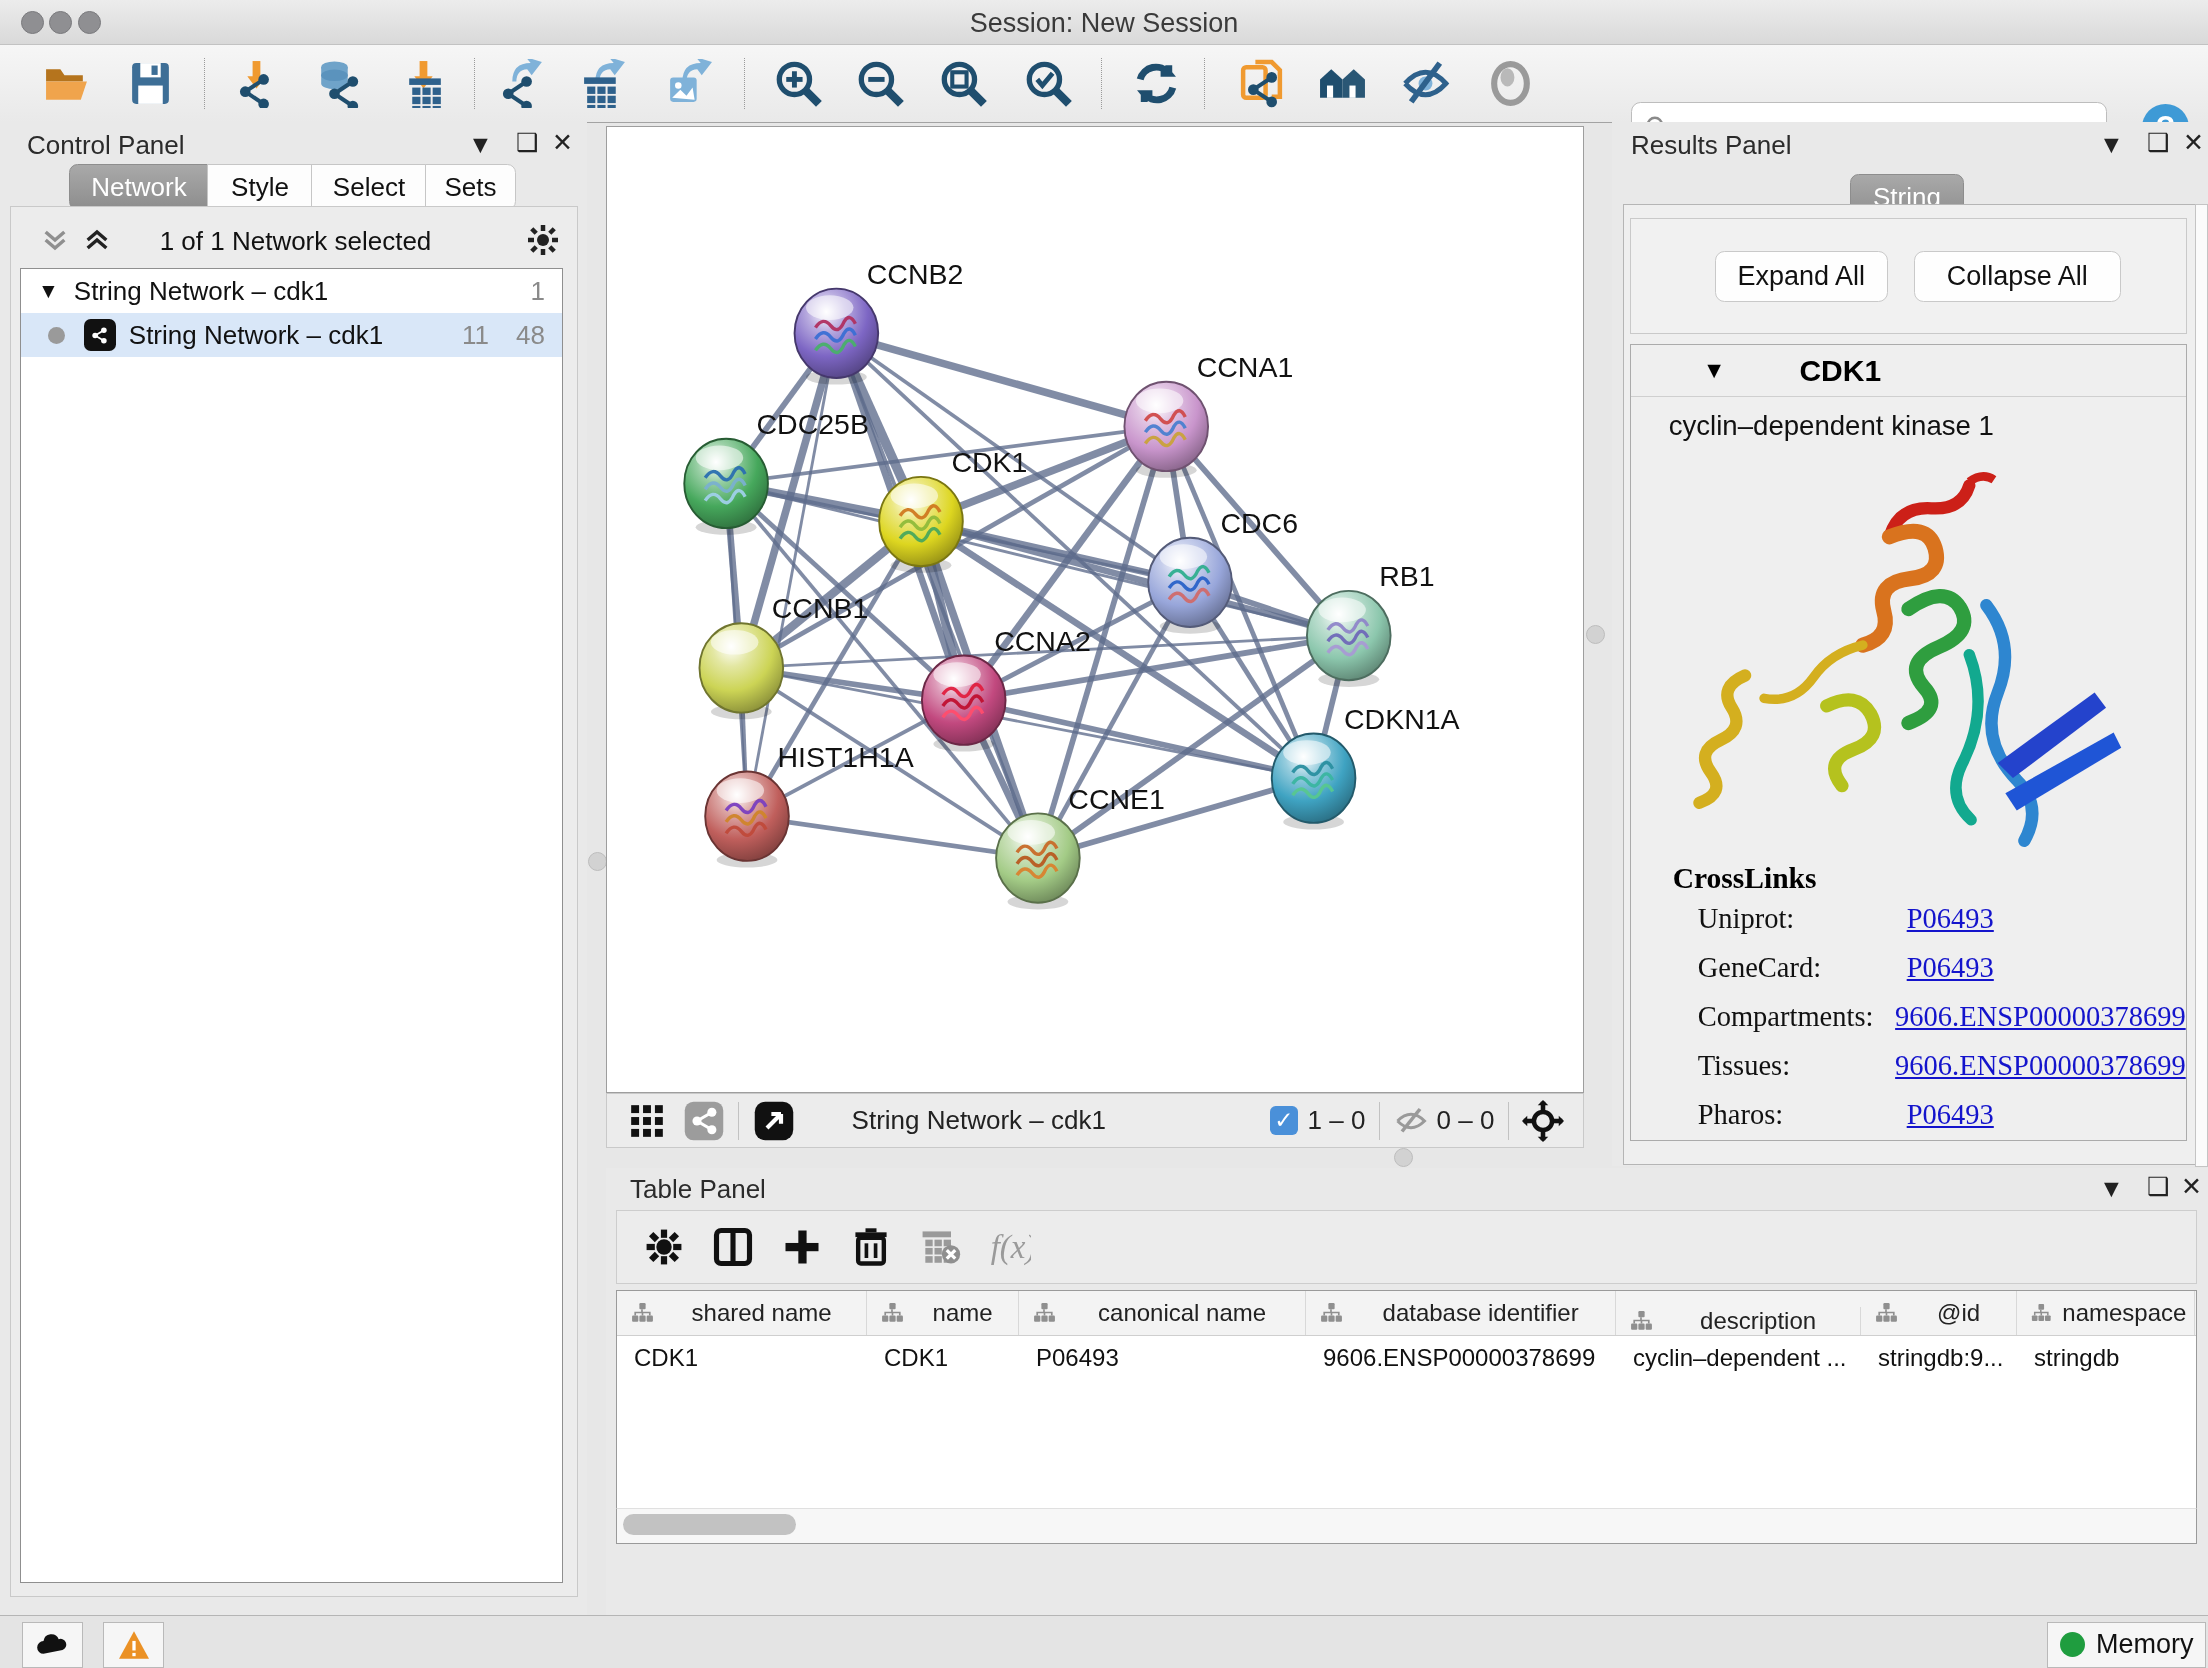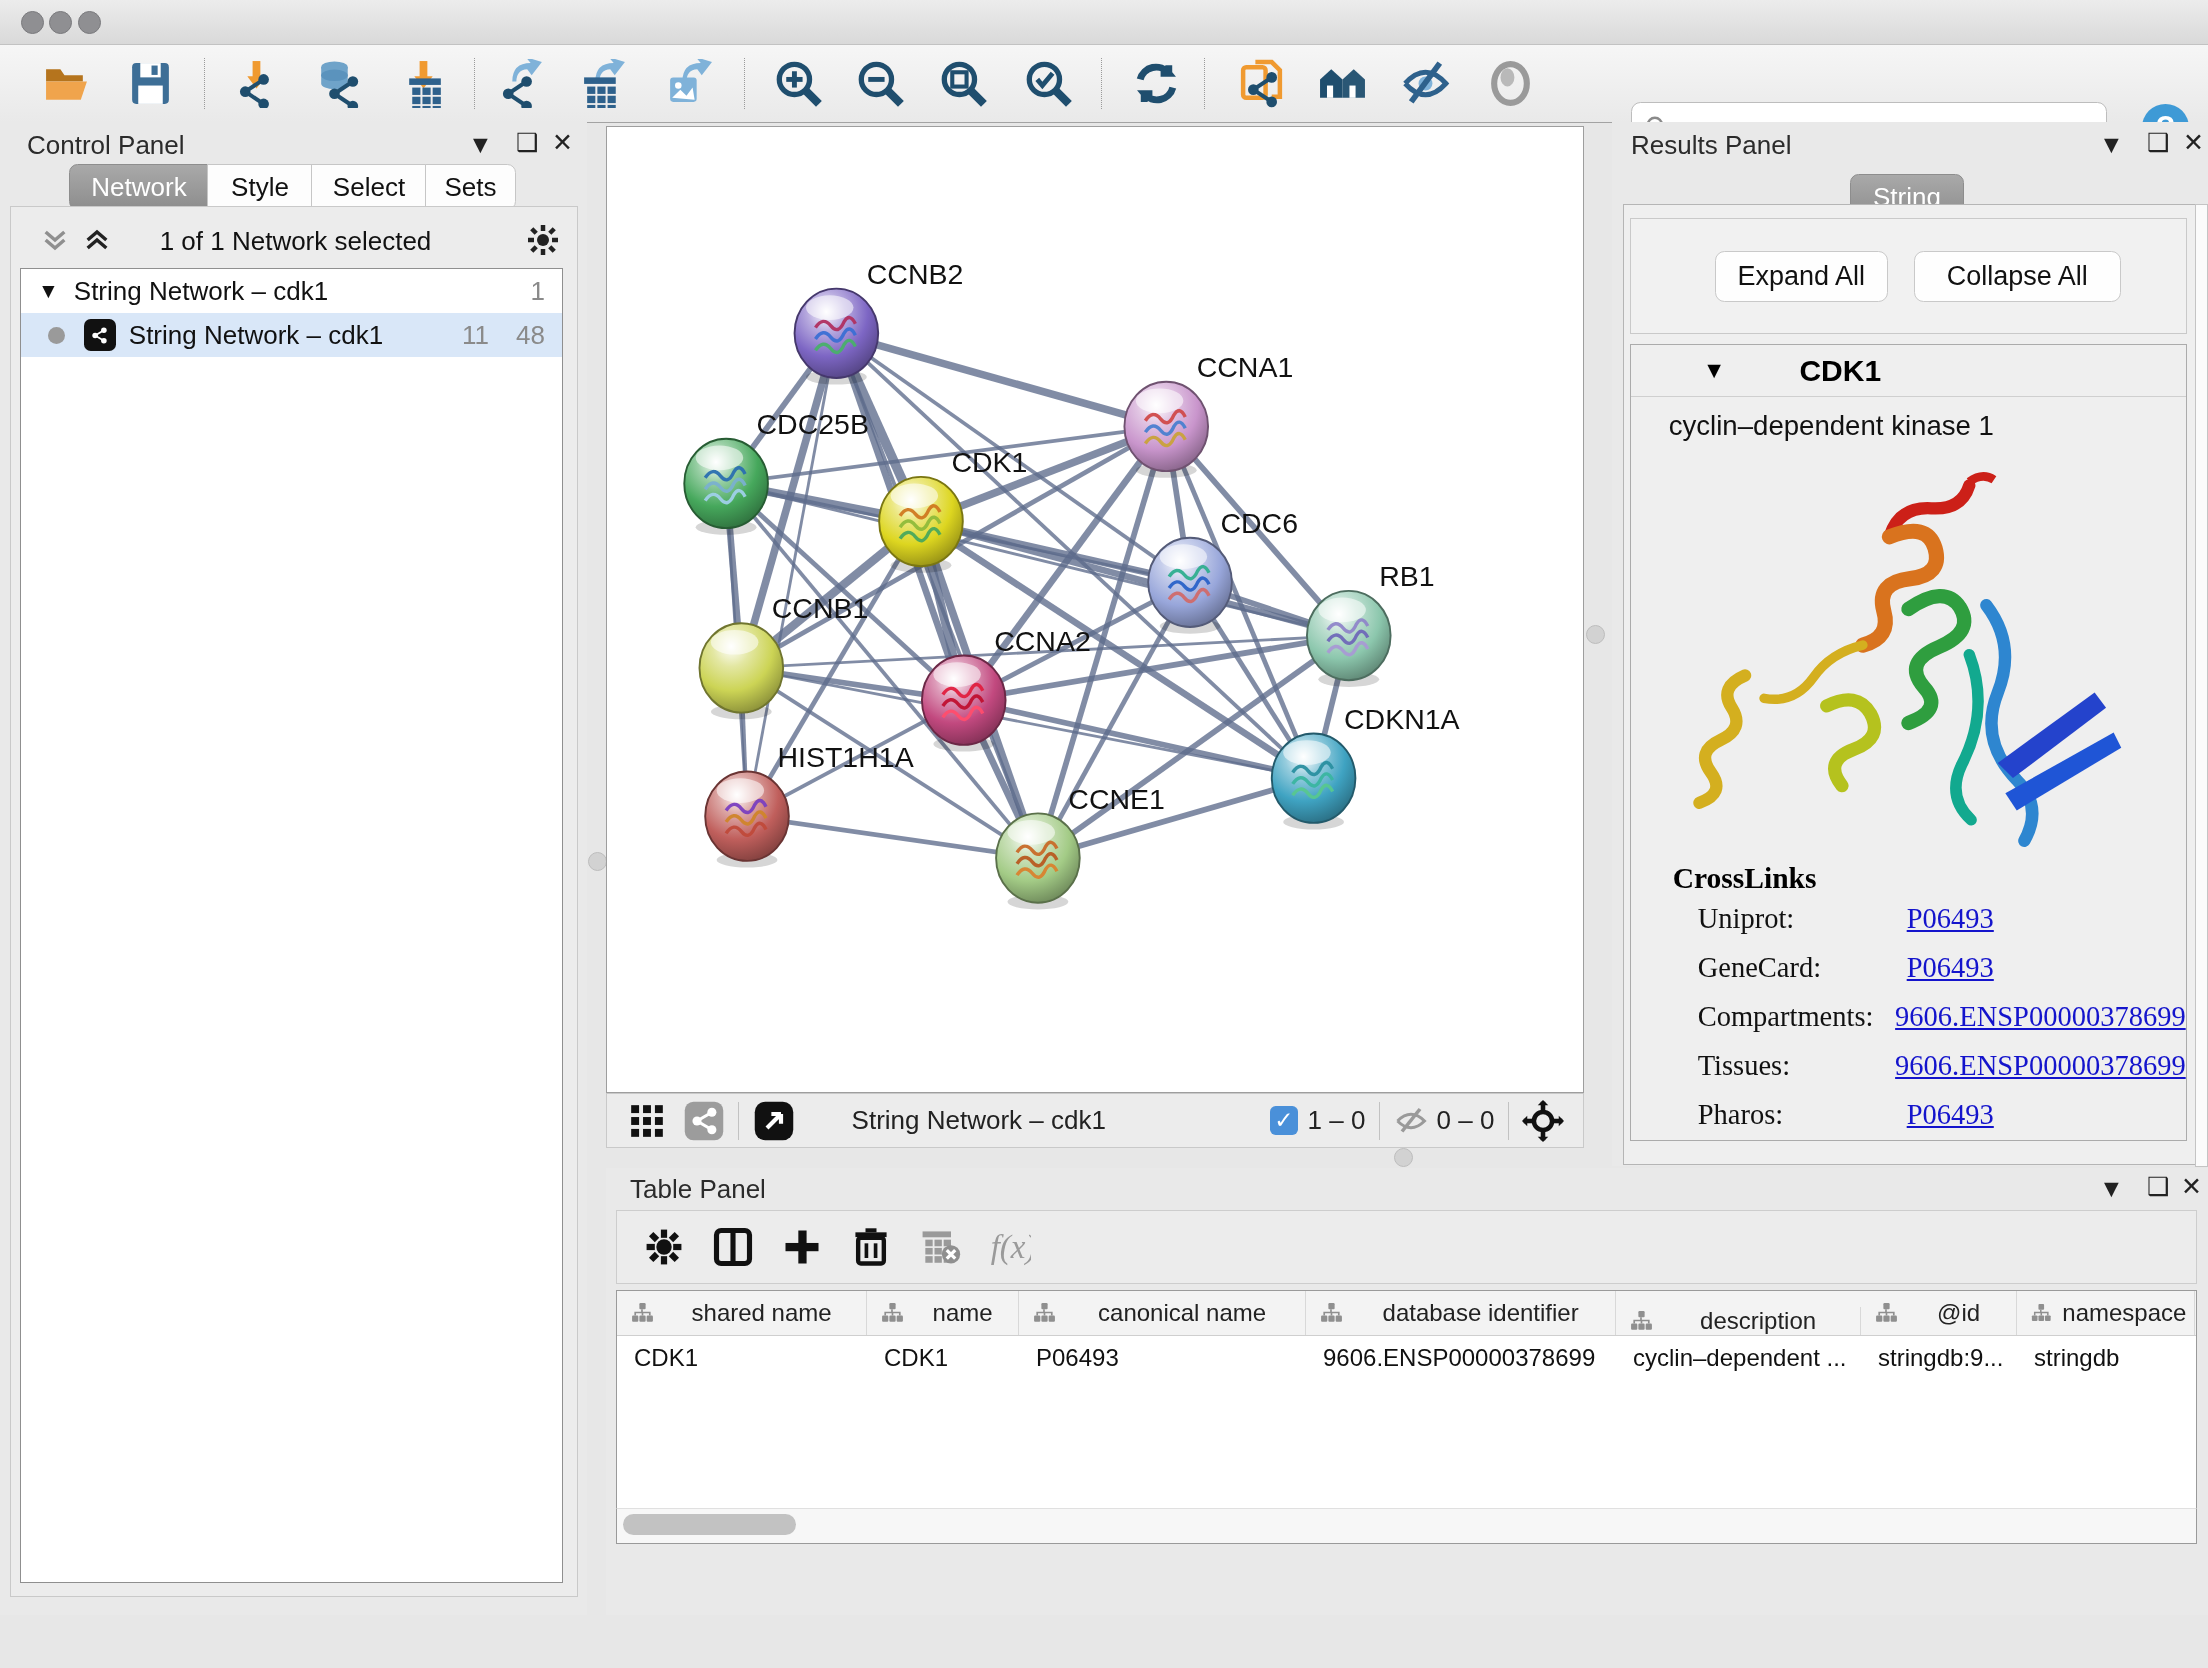--- a/index.html
+++ b/index.html
@@ -64,20 +64,21 @@
 </style>
 </head>
 <body>
 
 <div class="stage">
 
   <div class="abs titlebar">
     <div class="abs tlight" style="left:21px"></div>
     <div class="abs tlight" style="left:49px"></div>
     <div class="abs tlight" style="left:78px"></div>
+    <div class="abs win-title">Session: New Session</div>
   </div>
 
   <div class="abs toolbar" id="main-toolbar">
     <div class="abs searchbox">
       <span class="mag">
         <svg width="28.5" height="28.5" viewBox="0 0 24 24">
             <circle cx="10" cy="10" r="6" fill="none" stroke="#8a8a8a" stroke-width="2"></circle>
             <line x1="14.5" y1="14.5" x2="20" y2="20" stroke="#8a8a8a" stroke-width="2"></line>
           </svg>
       </span>
@@ -866,15 +867,33 @@
           <div class="td" style="width: 156px;">stringdb:9...</div>
           <div class="td" style="width: 178px;">stringdb</div>
         </div>
       </div>
   </div>
   <div class="abs hscroll">
     <div class="abs hthumb"></div>
   </div>
 
 
+  <div class="abs statusbar">
+    <div class="abs sbtn" style="left:22px;top:5.7px">
+      <svg width="38" height="28.5" viewBox="0 0 24 16">
+          <path d="M6 14 a4 4 0 0 1 0 -8 a5 5 0 0 1 9.6 -1.2 a3.6 3.6 0 0 1 2.4 6.8 z" fill="#111"></path>
+        </svg>
+    </div>
+    <div class="abs sbtn" style="left:103px;top:5.7px">
+      <svg width="34" height="30" viewBox="0 0 24 22">
+          <path d="M12 1 L23 21 L1 21 Z" fill="#eb9125"></path>
+          <rect x="10.8" y="8" width="2.4" height="7" fill="#fff"></rect>
+          <rect x="10.8" y="16.8" width="2.4" height="2.4" fill="#fff"></rect>
+        </svg>
+    </div>
+    <div class="abs membtn" style="left:2047px;top:5.7px;width:157px">
+      <span class="dotgreen"></span>
+      <span>Memory</span>
+    </div>
+  </div>
 
 </div>
 
 
 </body></html>

